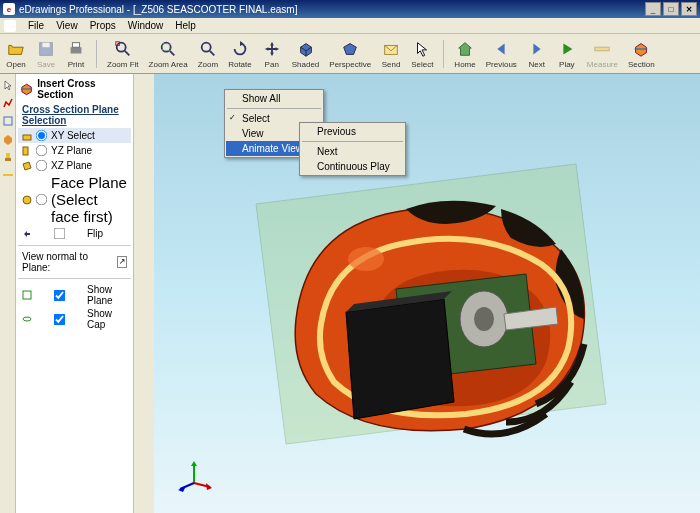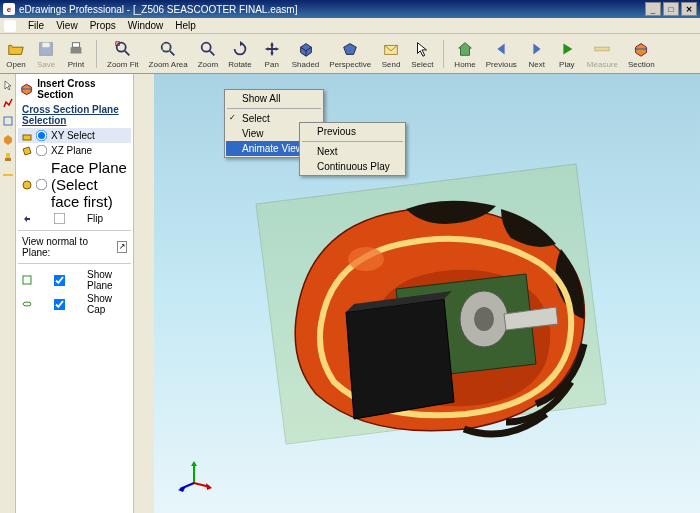--- a/index.html
+++ b/index.html
@@ -286,20 +286,27 @@
     <div class="grpt">Cross Section Plane Selection</div>
     <div class="radrow sel">
       <svg viewBox="0 0 10 10">
           <rect x="1" y="4" width="8" height="5" fill="#f0c030" stroke="#806000"></rect>
         </svg>
       <input type="radio" checked="" style="">
         <span>XY Select</span>
     </div>
     <div class="radrow">
       <svg viewBox="0 0 10 10">
+          <rect x="1" y="1" width="5" height="8" fill="#f0c030" stroke="#806000"></rect>
+        </svg>
+      <input type="radio" style="">
+        <span>YZ Plane</span>
+    </div>
+    <div class="radrow">
+      <svg viewBox="0 0 10 10">
           <path d="M1 3 L7 1 L9 7 L3 9 Z" fill="#f0c030" stroke="#806000"></path>
         </svg>
       <input type="radio" style="">
         <span>XZ Plane</span>
     </div>
     <div class="radrow">
       <svg viewBox="0 0 10 10">
           <circle cx="5" cy="5" r="4" fill="#f0c030" stroke="#806000"></circle>
         </svg>
       <input type="radio" style="">

